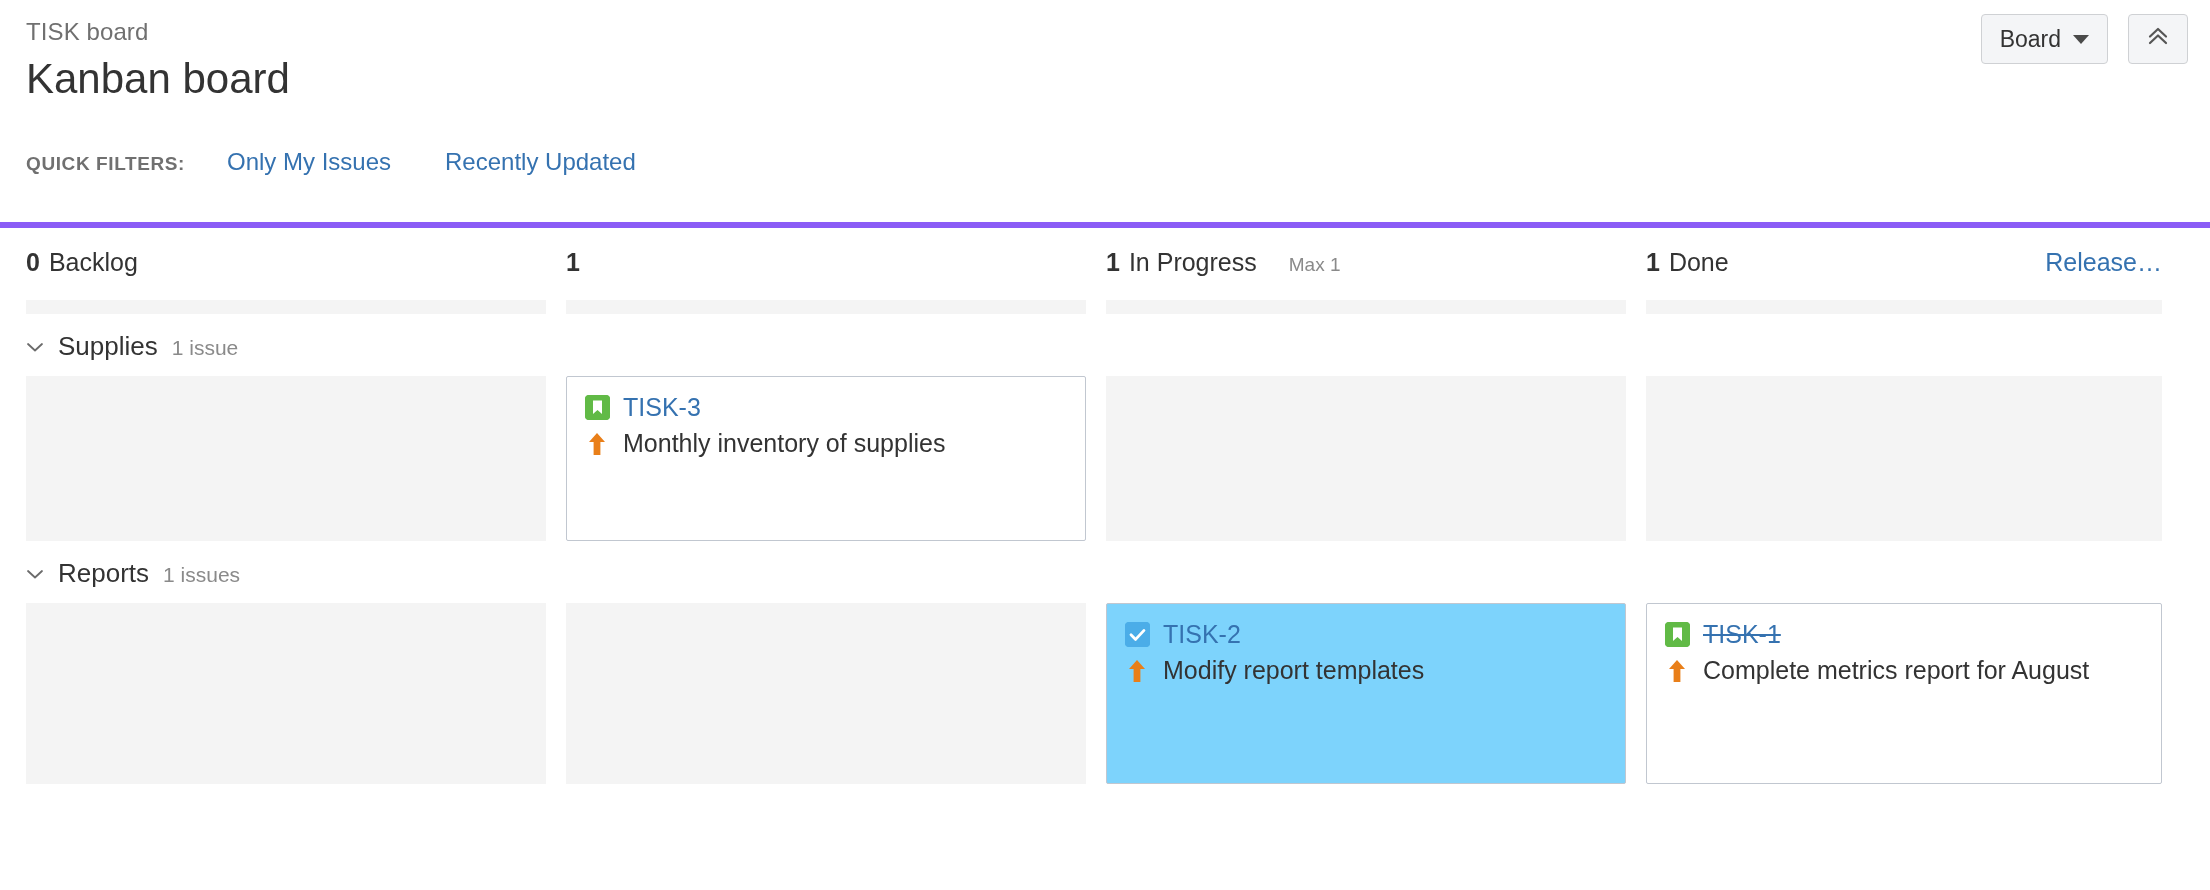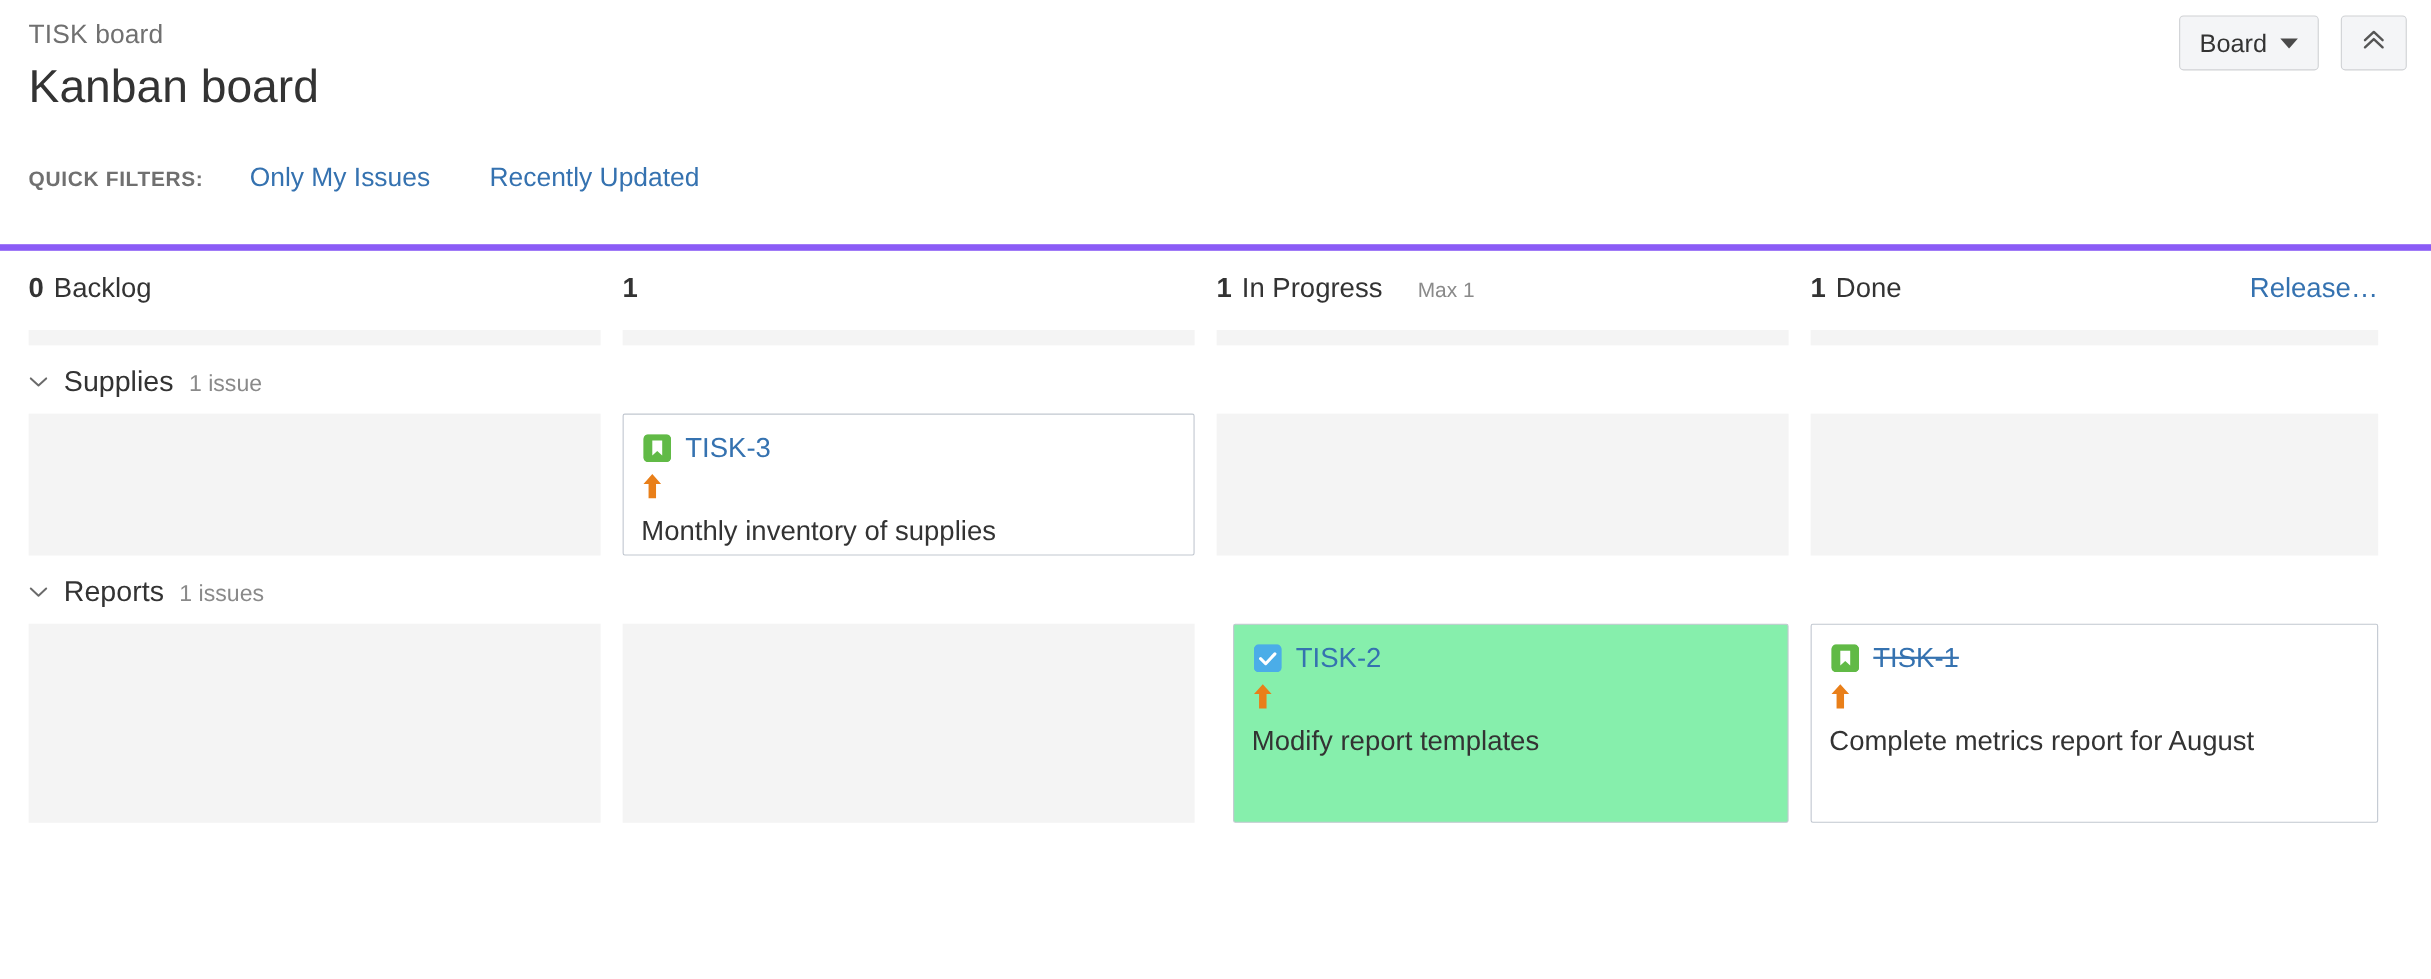--- a/index.html
+++ b/index.html
@@ -204,43 +204,42 @@
     gap: 20px;
   }
   .lane-col {
     flex: 0 0 520px;
     background: #f4f4f4;
     padding: 0;
   }
   .lane-col.wide { flex: 0 0 516px; }
   .lane-col.has-card { background: transparent; }
 
-  .lane-row-1 .lane-col { height: 129px; }
+  .lane-row-1 .lane-col { height: 165px; }
   .lane-row-2 .lane-col { height: 181px; }
 
   
   .card {
     background: #ffffff;
     border: 1px solid #c1c7d0;
     border-radius: 2px;
     padding: 14px 16px 16px 16px;
     height: 100%;
     cursor: pointer;
   }
   .card.selected {
-    background: #86efac;
+    background: #7dd3fc;
     border-color: #c1c7d0;
-    margin-left: 15px;
   }
   .card-row {
     display: flex;
     align-items: flex-start;
     gap: 12px;
   }
-  .card-row + .card-row { margin-top: 5px; flex-direction: column; }
+  .card-row + .card-row { margin-top: 5px; }
   .card-key {
     font-size: 25px;
     color: #3572b0;
     text-decoration: none;
     line-height: 32px;
     cursor: pointer;
   }
   .card-key.resolved { text-decoration: line-through; }
   .card-summary {
     font-size: 25px;

